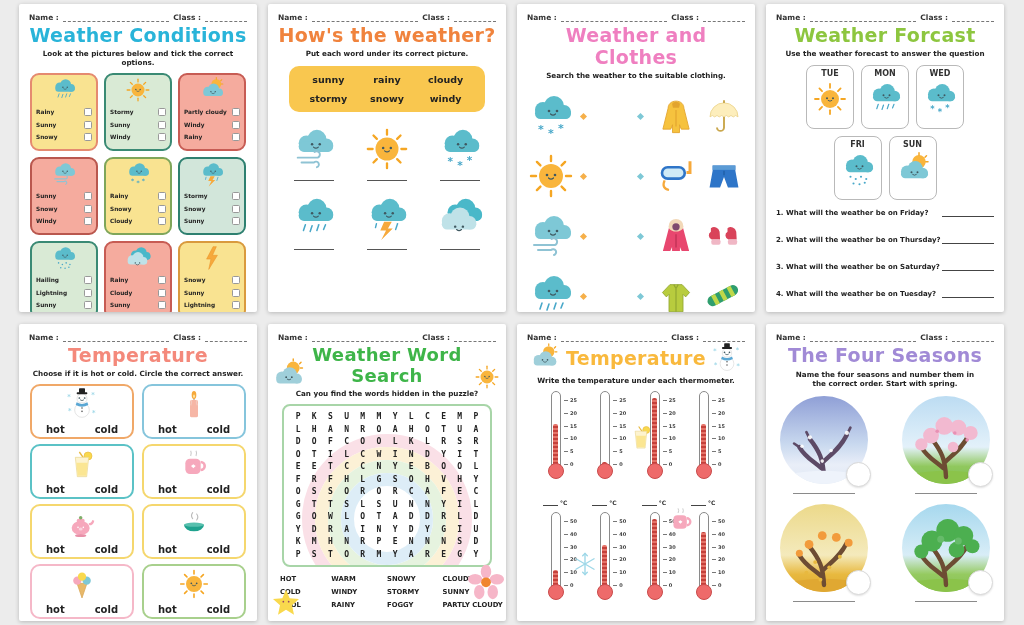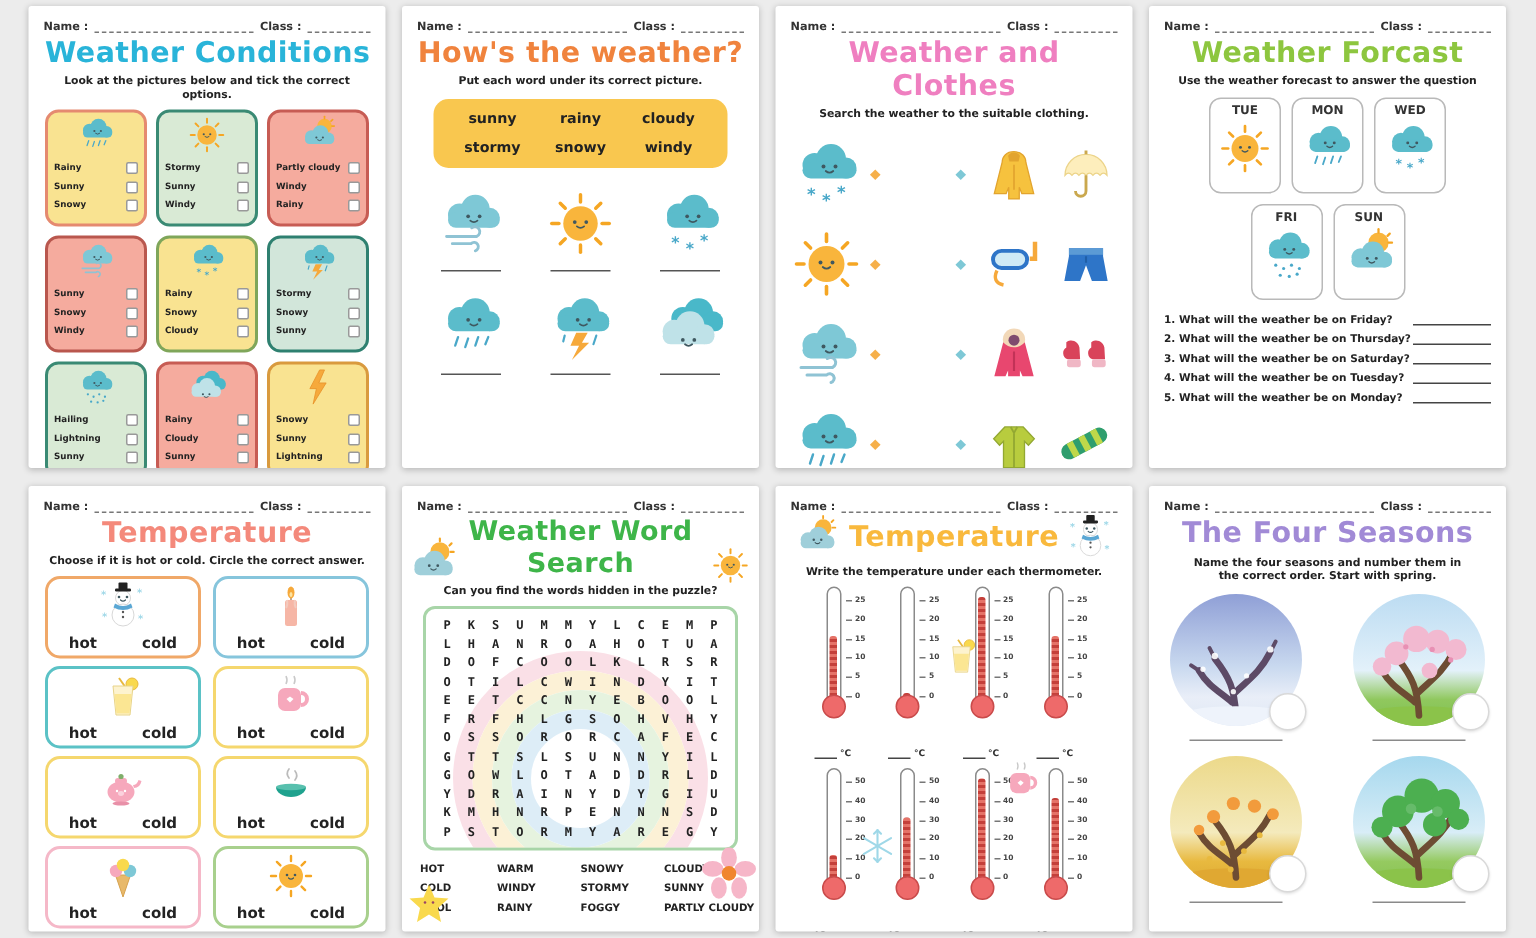--- a/index.html
+++ b/index.html
@@ -35,21 +35,21 @@
   .match-row .wicon svg{width:48px;height:48px}
   .dot{width:5px;height:5px;transform:rotate(45deg);margin:0 6px}
   .dot.o{background:#f6b04a}.dot.b{background:#7ec8d6}
   .cl-pair{display:flex;align-items:center;gap:6px;margin-left:auto}
   .cl-pair svg{width:42px;height:42px}
   
   .day-row{display:flex;gap:7px;margin-top:7px;justify-content:center}
   .day-card{width:48px;height:64px;border:1.5px solid #b9b9b9;border-radius:8px;background:#fff;display:flex;flex-direction:column;align-items:center;padding-top:3px}
   .day-label{font-size:8px;font-weight:bold;color:#333}
   .day-card svg{width:36px;height:36px;margin-top:3px}
-  .q-list{margin-top:9px;display:flex;flex-direction:column;gap:5px}
+  .q-list{margin-top:9px;display:flex;flex-direction:column;gap:19px}
   .q-row{display:flex;align-items:flex-end;font-size:7px;font-weight:bold;color:#222}
   .q-line{flex:0 0 52px;margin-left:auto;border-bottom:1.3px solid #444;height:7px}
   
   .hc-grid{display:grid;grid-template-columns:repeat(2,104px);gap:5px 8px;justify-content:center;margin-top:6px}
   .hc-card{height:55px;border:2px solid;border-radius:10px;display:flex;flex-direction:column;align-items:center;justify-content:flex-end;padding-bottom:2px;position:relative}
   .hc-card svg{position:absolute;top:2px;left:50%;transform:translateX(-50%);width:32px;height:32px}
   .hc-words{display:flex;gap:30px;font-size:10px;font-weight:bold;color:#222}
   
   .ws-box{border:2.5px solid #a8d5a8;border-radius:8px;margin:6px 4px 0;padding:5px 6px;position:relative;overflow:hidden}
   .rainbow{position:absolute;left:50%;top:28px;width:170px;height:170px;transform:translateX(-50%);opacity:.5;pointer-events:none}
@@ -91,21 +91,21 @@
 
 <div class="board">
 
   <div class="sheet">
     <div class="nc">
       <span>Name :</span>
       <span class="line l1"></span>
       <span>Class :</span>
       <span class="line l2"></span>
     </div>
-    <div class="title" id="t-cond" style="color: rgb(41, 180, 217); text-align: right;">Weather Conditions</div>
+    <div class="title" id="t-cond" style="color: rgb(41, 180, 217);">Weather Conditions</div>
     <div class="subtitle">Look at the pictures below and tick the correct options.</div>
     <div class="cond-grid" id="cond-grid">
         <div class="mini-card" style="background:#f9e391;border-color:#e58a70">
           <div class="mini-icon">
             <svg viewBox="0 0 48 48" xmlns="http://www.w3.org/2000/svg">
               <g fill="#5bbccb" transform="translate(0 0)">
                 <circle cx="16" cy="18" r="8"></circle>
                 <circle cx="27" cy="14" r="10"></circle>
                 <circle cx="37" cy="20" r="7"></circle>
                 <rect x="8" y="16" width="36" height="11" rx="5.5"></rect>

